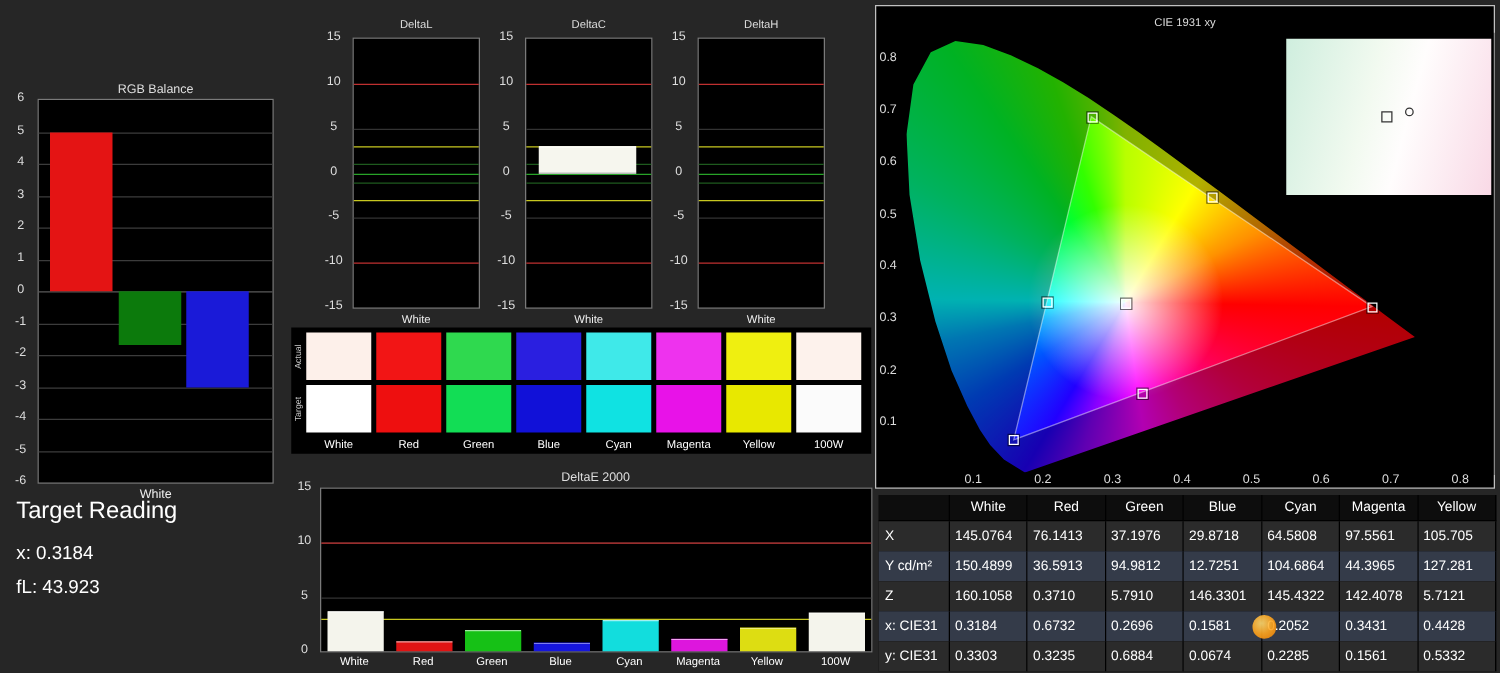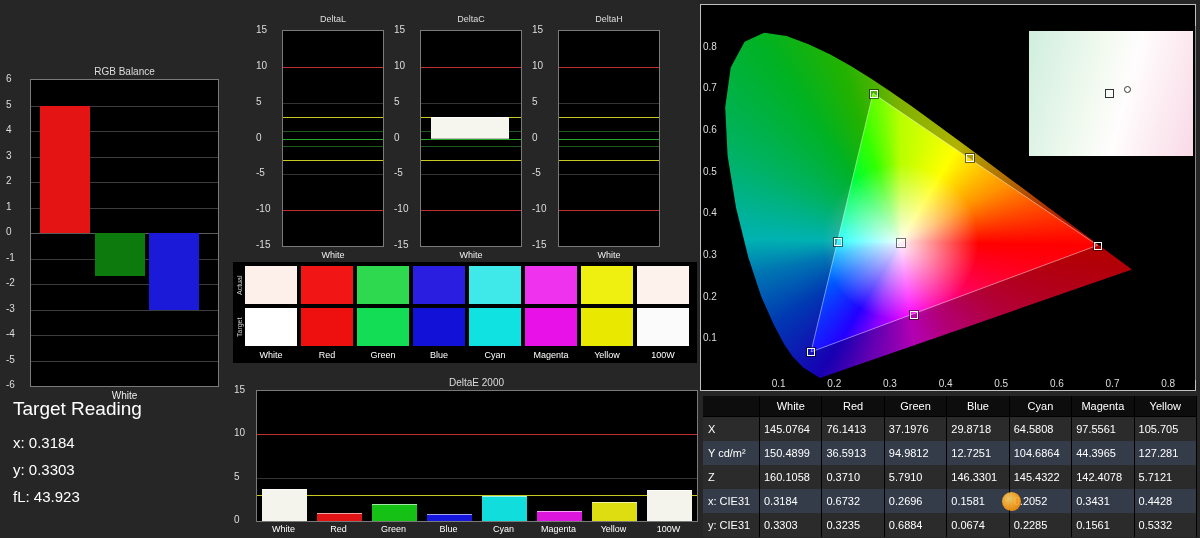--- a/index.html
+++ b/index.html
@@ -1,21 +1,21 @@
 <!DOCTYPE html>
 <html><head>
 <meta charset="utf-8">
 <style>
   html,body{margin:0;padding:0;background:#262626;}
   #root{position:relative;width:1200px;height:538px;background:#262626;overflow:hidden;
         font-family:"Liberation Sans",sans-serif;}
   .page-title{position:absolute;left:14px;top:12px;font-size:22px;color:#fff;letter-spacing:0.3px;}
   .chart-title{position:absolute;text-align:center;font-size:10px;color:#ddd;}
   .plot{position:absolute;background:#000;border:1px solid #7a7a7a;}
-  .tick{position:absolute;font-size:10px;color:#ddd;text-align:left;line-height:12px;}
+  .tick{position:absolute;font-size:10px;color:#ddd;text-align:center;line-height:12px;}
   .hline{position:absolute;left:0;right:0;height:1px;}
   .vbar{position:absolute;}
   
   .rgb-chart{position:absolute;left:6px;top:62px;width:222px;height:345px;}
   .rgb-title{left:24px;top:4px;width:189px;}
   .rgb-plot{left:24px;top:17px;width:187px;height:306px;}
   .rgb-xlabel{position:absolute;left:24px;top:328px;width:189px;text-align:center;font-size:10px;color:#eee;}
   
   .current-reading{position:absolute;left:13px;top:398px;}
   .cr-heading{font-size:19px;color:#fff;margin-bottom:9px;}
@@ -115,21 +115,20 @@
       <div class="tick" style="left: 0px; top: 240.5px; width: 21px;">-3</div>
       <div class="tick" style="left: 0px; top: 266px; width: 21px;">-4</div>
       <div class="tick" style="left: 0px; top: 291.5px; width: 21px;">-5</div>
       <div class="tick" style="left: 0px; top: 317px; width: 21px;">-6</div>
     </div>
 
   <div class="current-reading">
     <div class="cr-heading">Target Reading</div>
     <div>
         <div class="cr-line">x: 0.3184</div>
-        <div class="cr-line">y: 0.3303</div>
         <div class="cr-line">fL: 43.923</div>
       </div>
   </div>
 
   <div class="delta-chart" style="left:256px">
     <div class="chart-title dtitle">DeltaL</div>
     <div class="plot delta-plot">
         <div class="hline" style="top: 71.6667px; background: rgb(51, 51, 51);"></div>
         <div class="hline" style="top: 143.333px; background: rgb(51, 51, 51);"></div>
         <div class="hline" style="top: 35.8333px; background: rgb(192, 48, 48);"></div>
@@ -250,20 +249,21 @@
       <div class="xcat" style="left: 79px; top: 147px; width: 55px;">Red</div>
       <div class="xcat" style="left: 134px; top: 147px; width: 55px;">Green</div>
       <div class="xcat" style="left: 189px; top: 147px; width: 55px;">Blue</div>
       <div class="xcat" style="left: 244px; top: 147px; width: 55px;">Cyan</div>
       <div class="xcat" style="left: 299px; top: 147px; width: 55px;">Magenta</div>
       <div class="xcat" style="left: 354px; top: 147px; width: 55px;">Yellow</div>
       <div class="xcat" style="left: 409px; top: 147px; width: 55px;">100W</div>
     </div>
 
   <div class="cie-panel">
+    <div class="cie-title">CIE 1931 xy</div>
     <div class="horseshoe">
       <div class="horseshoe-fill"></div>
       <svg class="gamut-svg" width="473" height="354" viewBox="0 0 473 354">
         <path id="outsideDim" fill="rgba(0,0,0,0.30)" fill-rule="evenodd" d="M0 0H473V354H0Z M374.6 219.3 L150.0 67.3 L88.0 325.9 Z"></path>
         <polygon id="gamutTri" fill="none" stroke="rgba(255,255,255,0.45)" stroke-width="1" points="374.6,219.3 150.0,67.3 88.0,325.9"></polygon>
       </svg>
     <div class="msq" style="left: 173.68px; top: 212.94px;"></div>
         <div class="msq" style="left: 371.116px; top: 215.772px;"></div>
         <div class="msq" style="left: 146.524px; top: 63.8016px;"></div>
         <div class="msq" style="left: 84.478px; top: 322.43px;"></div>

